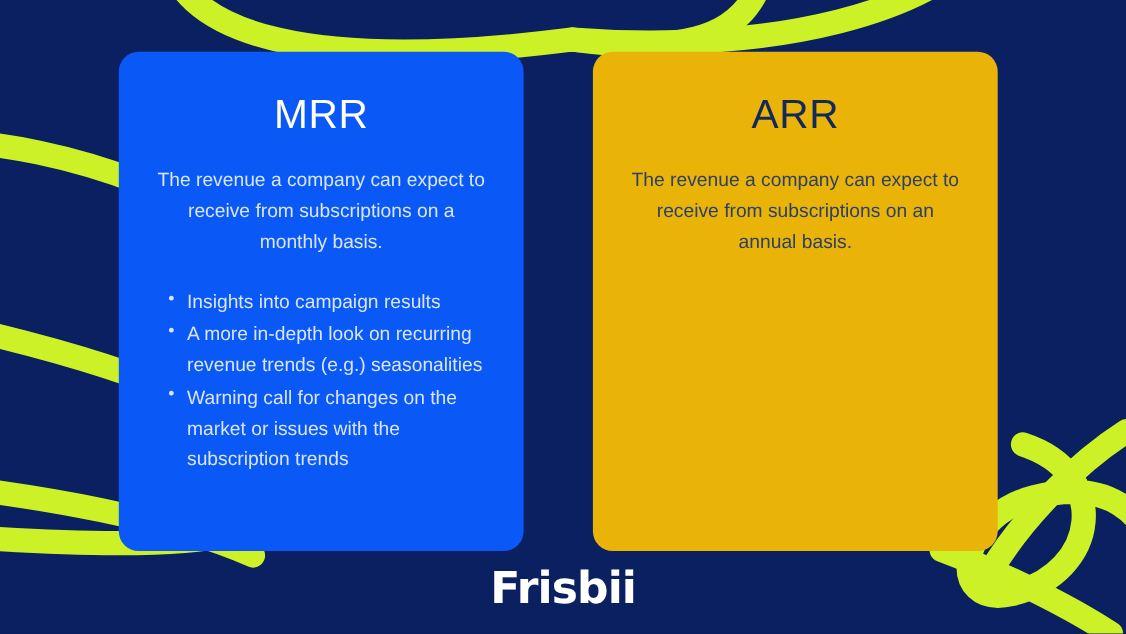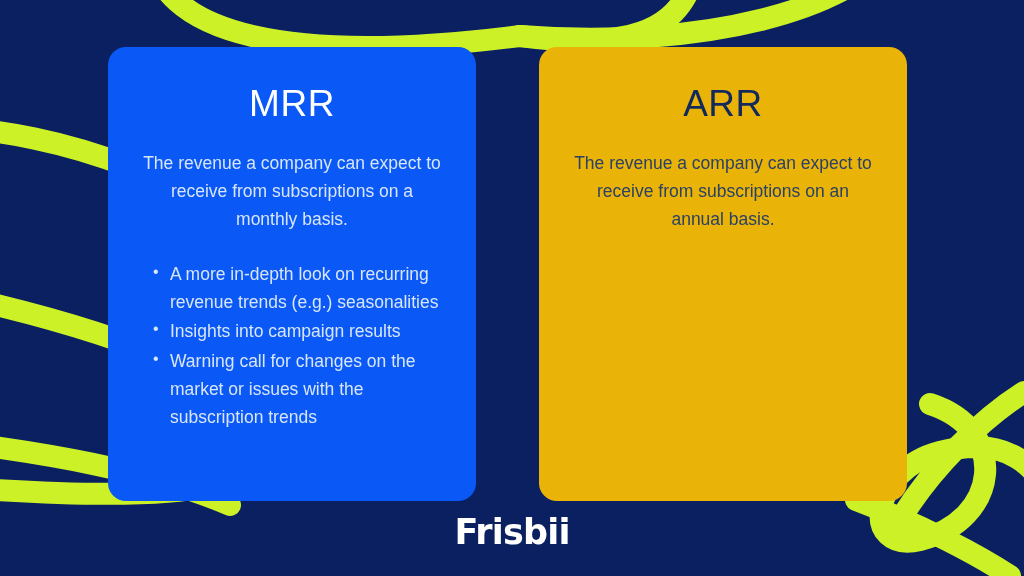--- a/index.html
+++ b/index.html
@@ -102,21 +102,21 @@
     position: absolute;
     left: 0;
     top: 512px;
     width: 1024px;
     text-align: center;
     z-index: 3;
   }
   .brand-logo {
     display: inline-block;
     color: #ffffff;
-    font-size: 35px;
+    font-size: 40px;
     font-weight: bold;
     letter-spacing: -0.8px;
     font-family: "DejaVu Sans", sans-serif;
   }
 </style>
 </head>
 <body>
 
 <div id="slide">
 
@@ -133,22 +133,22 @@
       <path d="M 1024 392 C 980 420 930 470 900 520"></path>
     </g>
   </svg>
 
   <div class="cards">
 
     <div class="card card-mrr">
       <div class="card-title">MRR</div>
       <p class="card-desc">The revenue a company can expect to receive from subscriptions on a monthly basis.</p>
       <ul class="card-list">
+        <li>Insights into campaign results</li>
         <li>A more in-depth look on recurring revenue trends (e.g.) seasonalities</li>
-        <li>Insights into campaign results</li>
         <li>Warning call for changes on the market or issues with the subscription trends</li>
       </ul>
     </div>
 
     <div class="card card-arr">
       <div class="card-title">ARR</div>
       <p class="card-desc">The revenue a company can expect to receive from subscriptions on an annual basis.</p>
     </div>
 
   </div>

